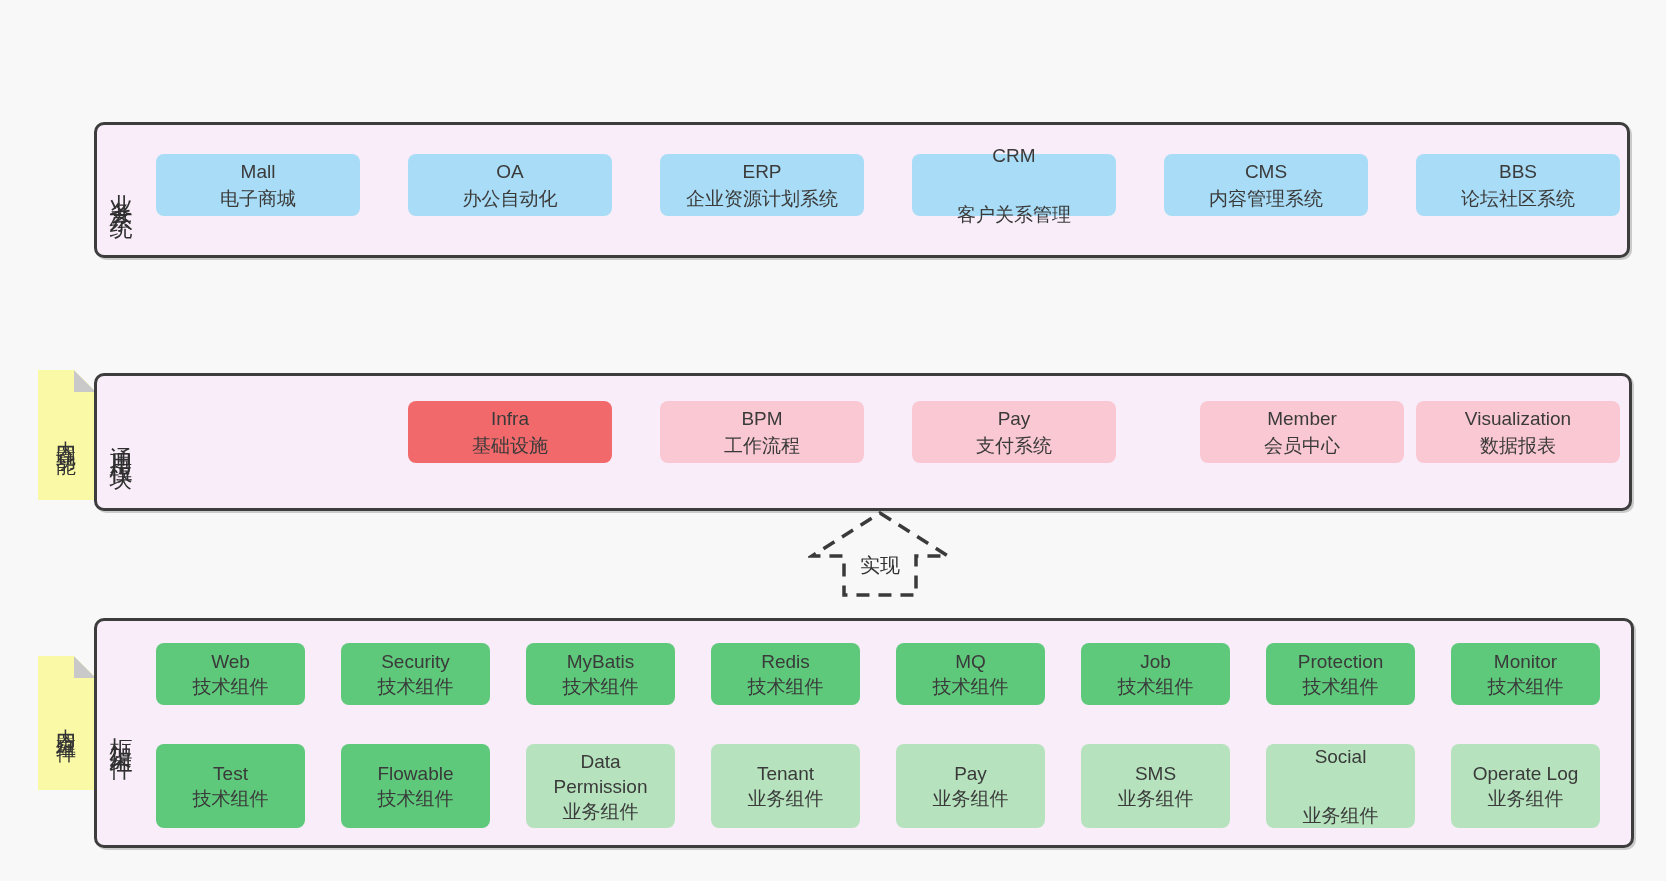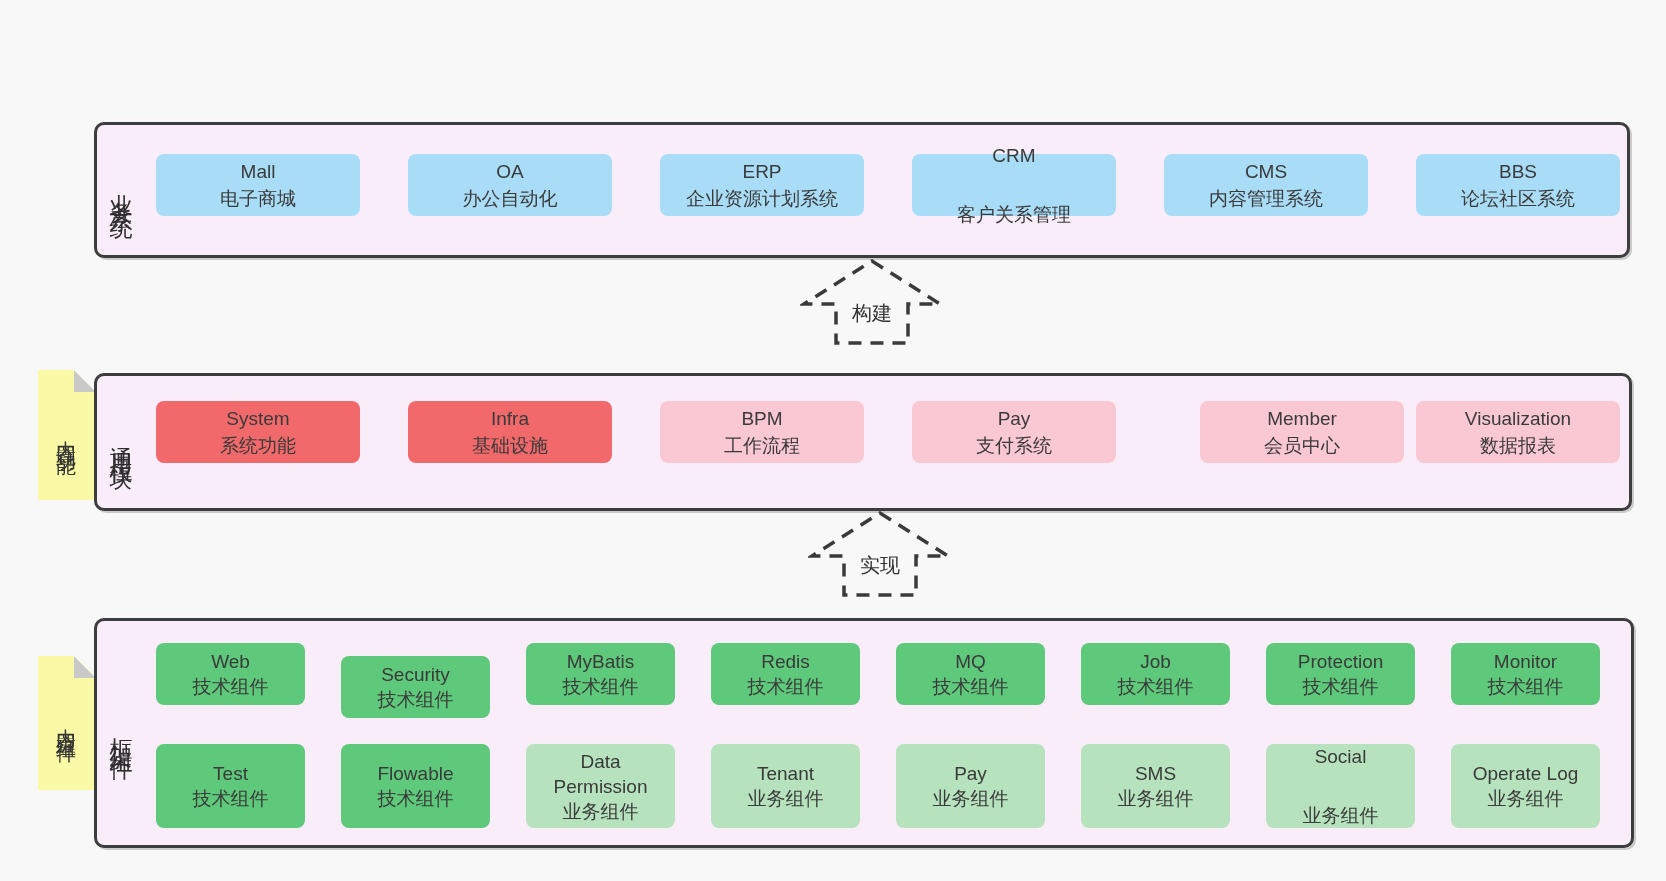--- a/index.html
+++ b/index.html
@@ -86,33 +86,23 @@
     <div class="box blue" style="left:1067px;top:29px;">
       <span>CMS</span>
       <span>内容管理系统</span>
     </div>
     <div class="box blue" style="left:1319px;top:29px;">
       <span>BBS</span>
       <span>论坛社区系统</span>
     </div>
   </div>
 
-  <div class="arrow" style="left:800px;top:258px;">
-    <svg width="144" height="88" viewBox="0 0 144 88">
-      <path d="M72,3 L140,46 L108,46 L108,85 L36,85 L36,46 L4,46 Z" fill="none" stroke="#3a3a3a" stroke-width="3.5" stroke-dasharray="13 9"></path>
-    </svg>
-    <span class="arrow-label">构建</span>
-  </div>
 
   <div class="layer" style="top:373px;width:1532px;height:132px;">
     <div class="vlabel">通用模块</div>
-    <div class="box red" style="left:59px;top:25px;">
-      <span>System</span>
-      <span>系统功能</span>
-    </div>
     <div class="box red" style="left:311px;top:25px;">
       <span>Infra</span>
       <span>基础设施</span>
     </div>
     <div class="box pink" style="left:563px;top:25px;align-items:center;">
       <span>BPM</span>
       <span>工作流程</span>
     </div>
     <div class="box pink" style="left:815px;top:25px;">
       <span>Pay</span>
@@ -135,21 +125,21 @@
     <span class="arrow-label">实现</span>
   </div>
 
   <div class="layer" style="top:618px;width:1534px;height:224px;">
     <div class="vlabel">框架组件</div>
 
     <div class="box small green" style="left:59px;top:22px;">
       <span>Web</span>
       <span>技术组件</span>
     </div>
-    <div class="box small green" style="left:244px;top:22px;margin-top:13px;">
+    <div class="box small green" style="left:244px;top:22px;">
       <span>Security</span>
       <span>技术组件</span>
     </div>
     <div class="box small green" style="left:429px;top:22px;">
       <span>MyBatis</span>
       <span>技术组件</span>
     </div>
     <div class="box small green" style="left:614px;top:22px;">
       <span>Redis</span>
       <span>技术组件</span>

